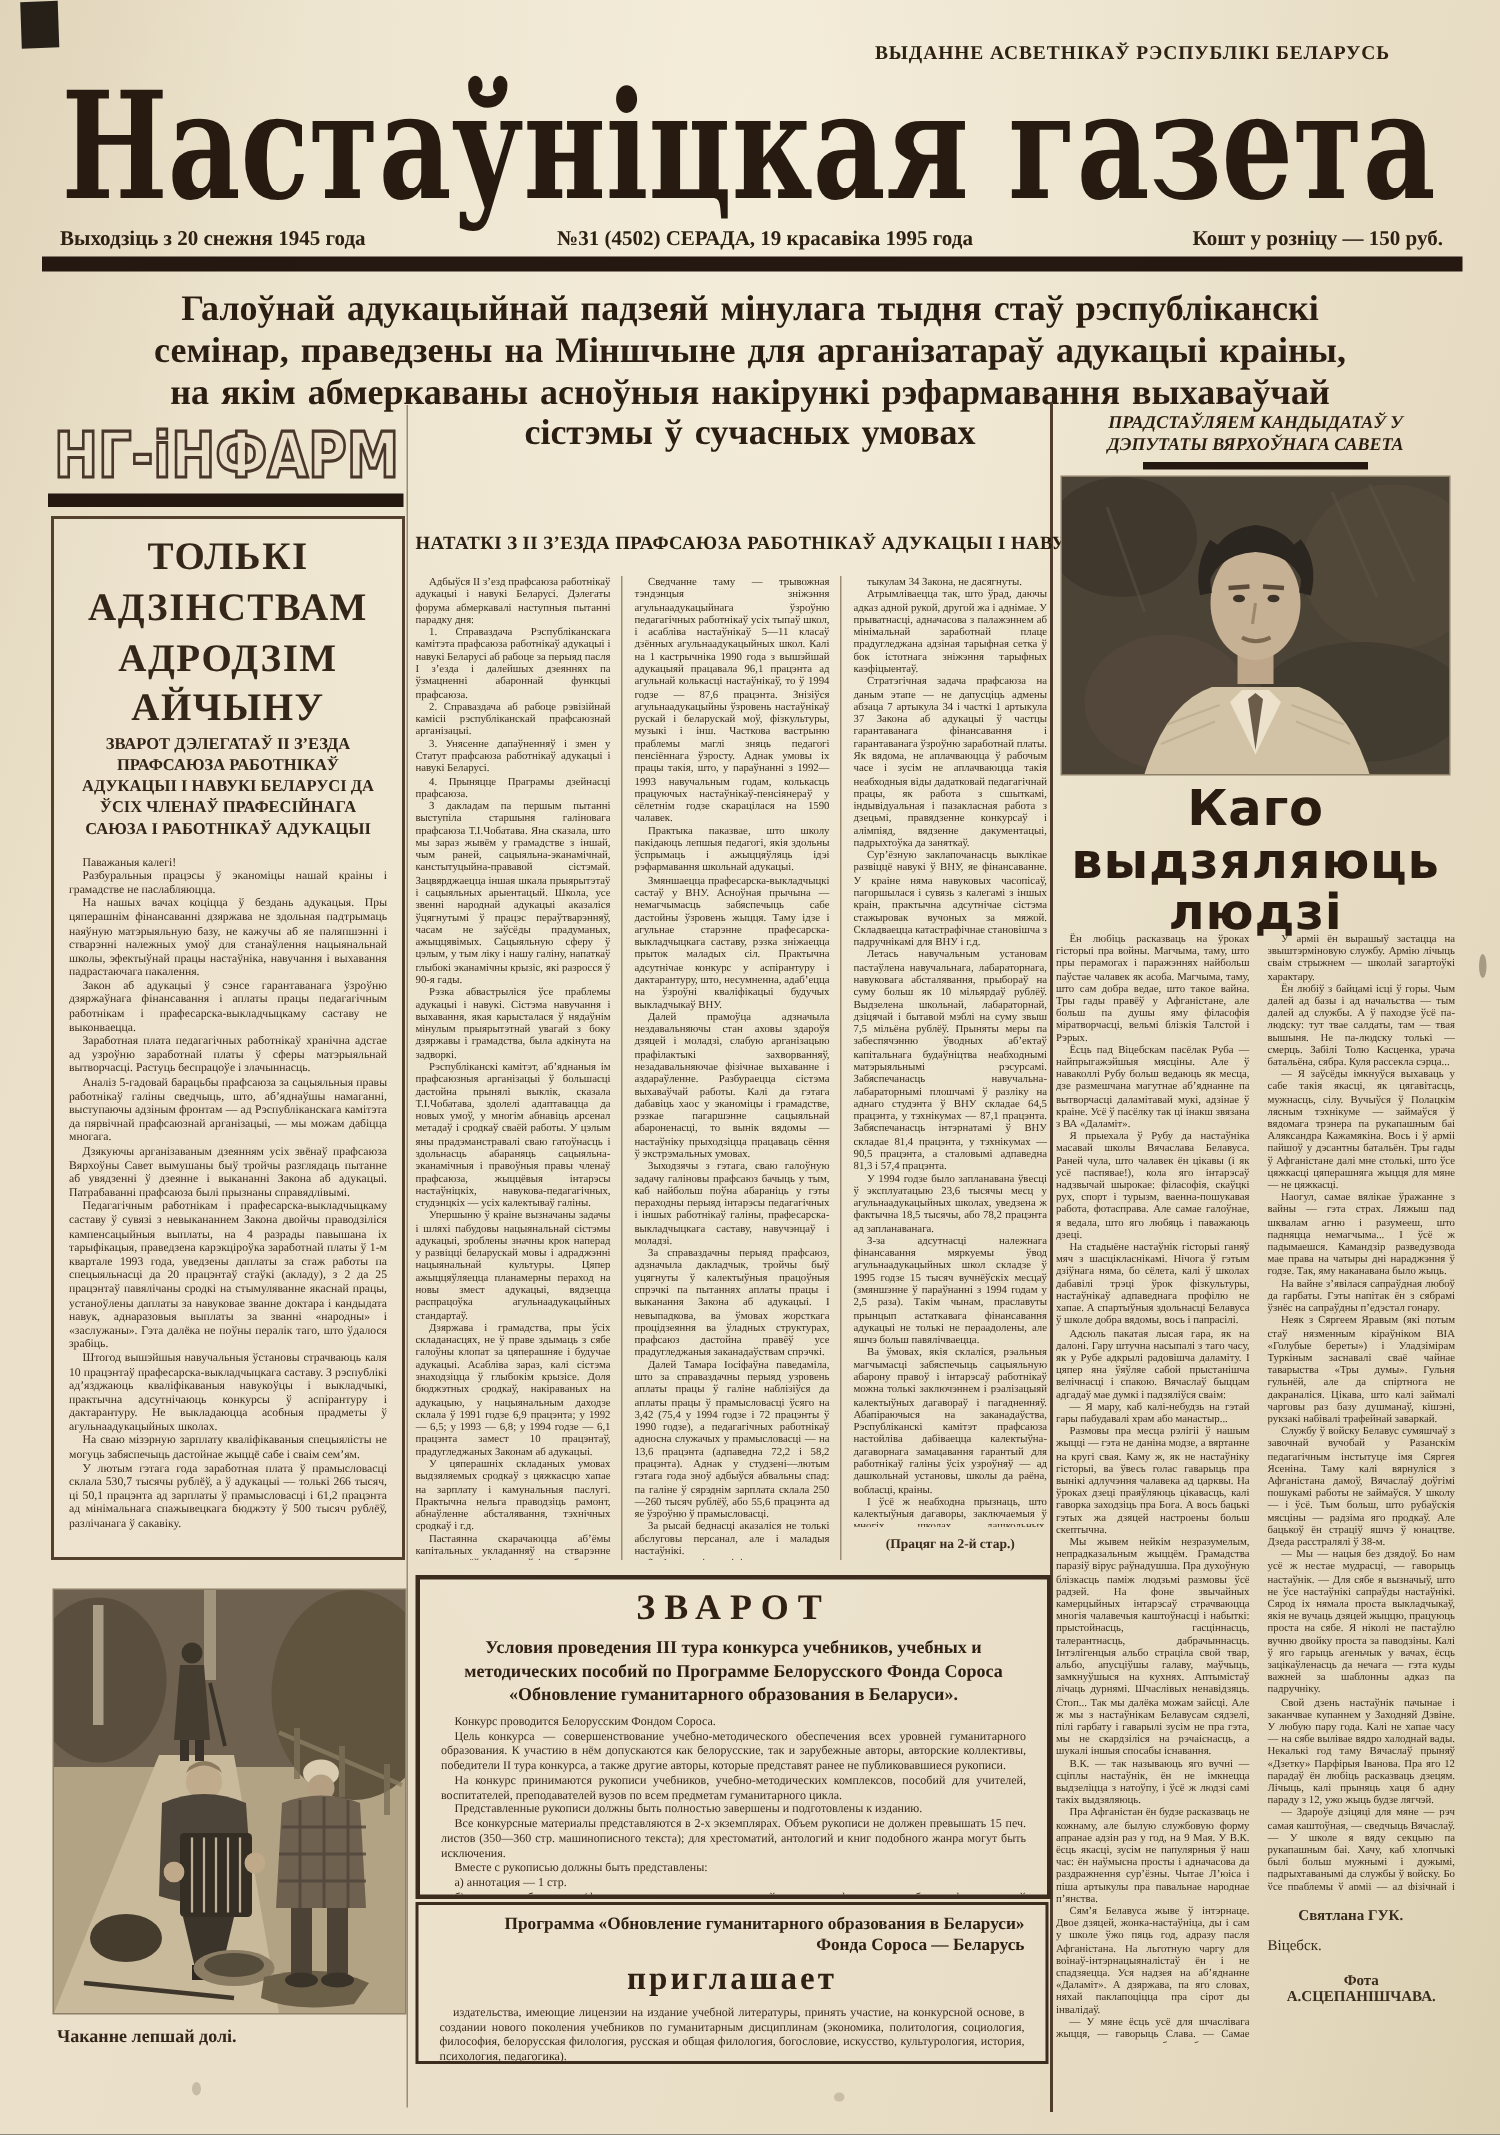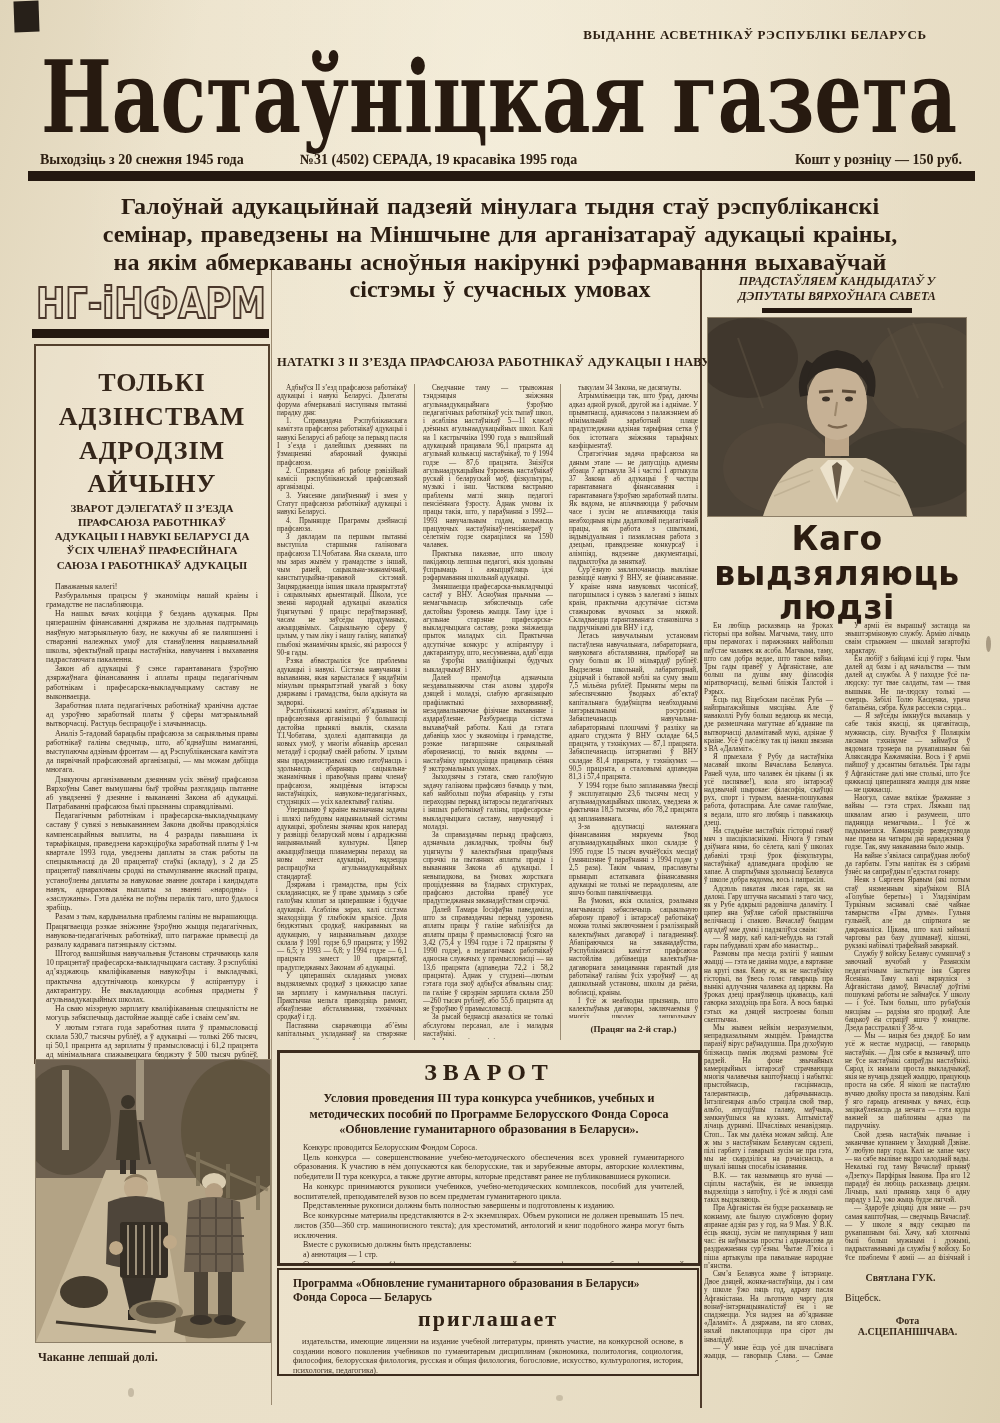--- a/index.html
+++ b/index.html
@@ -10,38 +10,38 @@
       linear-gradient(105deg,#e0d5ba 0%,#ebe1ca 15%,#eae0c9 55%,#e5dac0 85%,#dcd0b2 100%);}
   .abs{position:absolute;}
   
   .edition{font-weight:bold;font-size:13px;letter-spacing:.6px;color:#2e2013;text-align:center;}
   .info{font-weight:bold;font-size:14px;color:#2e2013;}
   .bar{background:#241810;}
   .lead{font-weight:bold;font-size:24px;line-height:1.16;text-align:center;color:#2b1d12;word-spacing:2px;}
   .vrule{background:#9b8b72;width:1px;}
   .vrule.heavy{width:2px;background:#4f3c2c;}
   
-  .appeal-box{border:2px solid #53402d;padding:20px 10px;overflow:hidden;background:rgba(255,250,235,.12);}
+  .appeal-box{border:2px solid #53402d;padding:8px 10px;overflow:hidden;background:rgba(255,250,235,.12);}
   .appeal-title{font-weight:bold;font-size:26px;line-height:1.3;text-align:center;letter-spacing:1px;color:#35261a;}
   .appeal-sub{font-weight:bold;font-size:11px;line-height:1.28;text-align:center;color:#33251a;}
   .smallbody{font-size:7.8px;line-height:1.18;text-align:justify;}
   .smallbody p, .para{margin:0;text-indent:9px;}
   .photo-frame{background:#b7a88c;box-shadow:0 0 0 1px #8d7f68;}
   .caption{font-weight:bold;font-size:12px;color:#33251a;}
   
   .c-headline{font-family:"DejaVu Sans",sans-serif;font-weight:800;font-size:30px;line-height:1.22;
     text-align:center;letter-spacing:.5px;word-spacing:8px;color:#2d1e14;}
   .kicker{font-weight:bold;font-size:12.5px;letter-spacing:.3px;text-align:center;white-space:nowrap;color:#2e2013;}
   .ncol{font-size:7.2px;line-height:1.15;text-align:justify;overflow:hidden;}
   .continuation{font-weight:bold;font-size:9px;text-align:center;}
   .boxed{border:3px solid #3c2c1e;padding:6px 14px;overflow:hidden;background:rgba(255,250,235,.10);}
   .konkurs-title{font-weight:bold;font-size:24px;letter-spacing:6px;text-align:center;color:#302114;}
   .konkurs-sub{font-weight:bold;font-size:12px;line-height:1.3;text-align:center;margin-top:5px;color:#302114;}
   .boxbody{font-size:8px;line-height:1.22;text-align:justify;margin-top:5px;}
-  .prog-line{font-weight:bold;font-size:11.5px;text-align:left;line-height:1.25;color:#302114;}
+  .prog-line{font-weight:bold;font-size:11.5px;text-align:right;line-height:1.25;color:#302114;}
   .prog-invite{font-weight:bold;font-size:22px;letter-spacing:2px;text-align:center;margin-top:1px;color:#302114;}
   
   .r-kicker{font-weight:bold;font-style:italic;font-size:12px;line-height:1.25;text-align:center;color:#2c1d11;}
   .r-headline{font-family:"DejaVu Sans",sans-serif;font-weight:800;font-size:33px;line-height:1.05;
     text-align:center;color:#2b1c11;letter-spacing:.5px;}
   .r-col{font-size:7.2px;line-height:1.14;text-align:justify;overflow:hidden;}
   .sig-author{font-weight:bold;font-size:10px;text-align:center;padding-right:14px;}
   .sig-city{font-size:10px;margin-top:9px;}
   .sig-credit{font-weight:bold;font-size:10px;text-align:center;margin-top:12px;}
   .speck{background:#5d4c38;opacity:.45;border-radius:50%;}
@@ -58,21 +58,21 @@
 
   <div class="abs edition" style="left:540px;top:27px;width:430px;">ВЫДАННЕ АСВЕТНІКАЎ РЭСПУБЛІКІ БЕЛАРУСЬ</div>
 
   <div class="abs" style="left:40px;top:36px;width:920px;height:118px;">
     <svg width="920" height="118" viewBox="0 0 920 118">
       <text x="1" y="96" textLength="916" lengthAdjust="spacingAndGlyphs" font-family="DejaVu Serif, serif" font-weight="bold" font-size="99" fill="#271a10">Настаўніцкая газета</text>
     </svg>
   </div>
 
   <div class="abs info" style="left:40px;top:152px;width:320px;">Выходзіць з 20 снежня 1945 года</div>
-  <div class="abs info" style="left:300px;top:152px;width:420px;text-align:left;">№31 (4502) СЕРАДА, 19 красавіка 1995 года</div>
+  <div class="abs info" style="left:300px;top:152px;width:420px;text-align:center;">№31 (4502) СЕРАДА, 19 красавіка 1995 года</div>
   <div class="abs info" style="left:700px;top:152px;width:262px;text-align:right;">Кошт  у розніцу — 150 руб.</div>
 
   <div class="abs bar" style="left:28px;top:171px;width:947px;height:10px;"></div>
 
   <div class="abs lead" style="left:90px;top:193px;width:820px;">Галоўнай адукацыйнай падзеяй мінулага тыдня стаў рэспубліканскі семінар, праведзены на Міншчыне для арганізатараў адукацыі краіны, на якім абмеркаваны асноўныя накірункі рэфармавання выхаваўчай сістэмы ў сучасных умовах</div>
 
   <div class="abs vrule" style="left:271px;top:270px;height:1135px;"></div>
   <div class="abs vrule heavy" style="left:700px;top:268px;height:1140px;"></div>
   <div class="abs vrule" style="left:414px;top:384px;height:656px;"></div>
   <div class="abs vrule" style="left:560px;top:384px;height:656px;"></div>
@@ -89,21 +89,20 @@
     <div class="appeal-sub">ЗВАРОТ ДЭЛЕГАТАЎ II З’ЕЗДА ПРАФСАЮЗА РАБОТНІКАЎ АДУКАЦЫІ І НАВУКІ БЕЛАРУСІ ДА ЎСІХ ЧЛЕНАЎ ПРАФЕСІЙНАГА САЮЗА І РАБОТНІКАЎ АДУКАЦЫІ</div>
     <div class="smallbody" style="margin-top:10px;">
         <p class="para">Паважаныя калегі!</p>
         <p class="para">Разбуральныя працэсы ў эканоміцы нашай краіны і грамадстве не паслабляюцца.</p>
         <p class="para">На нашых вачах коціцца ў бездань адукацыя. Пры цяперашнім фінансаванні дзяржава не здольная падтрымаць наяўную матэрыяльную базу, не кажучы аб яе паляпшэнні і стварэнні належных умоў для станаўлення нацыянальнай школы, эфектыўнай працы настаўніка, навучання і выхавання падрастаючага пакалення.</p>
         <p class="para">Закон аб адукацыі ў сэнсе гарантаванага ўзроўню дзяржаўнага фінансавання і аплаты працы педагагічным работнікам і прафесарска-выкладчыцкаму саставу не выконваецца.</p>
         <p class="para">Заработная плата педагагічных работнікаў хранічна адстае ад узроўню заработнай платы ў сферы матэрыяльнай вытворчасці. Растуць беспрацоўе і злачыннасць.</p>
         <p class="para">Аналіз 5-гадовай барацьбы прафсаюза за сацыяльныя правы работнікаў галіны сведчыць, што, аб’яднаўшы намаганні, выступаючы адзіным фронтам — ад Рэспубліканскага камітэта да пярвічнай прафсаюзнай арганізацыі, — мы можам дабіцца многага.</p>
         <p class="para">Дзякуючы арганізаваным дзеянням усіх звёнаў прафсаюза Вярхоўны Савет вымушаны быў тройчы разглядаць пытанне аб увядзенні ў дзеянне і выкананні Закона аб адукацыі. Патрабаванні прафсаюза былі прызнаны справядлівымі.</p>
         <p class="para">Педагагічным работнікам і прафесарска-выкладчыцкаму саставу ў сувязі з невыкананнем Закона двойчы праводзіліся кампенсацыйныя выплаты, на 4 разрады павышана іх тарыфікацыя, праведзена карэкціроўка заработнай платы ў 1-м квартале 1993 года, уведзены даплаты за стаж работы па спецыяльнасці да 20 працэнтаў стаўкі (акладу), з 2 да 25 працэнтаў павялічаны сродкі на стымуляванне якаснай працы, устаноўлены даплаты за навуковае званне доктара і кандыдата навук, аднаразовыя выплаты за званні «народны» і «заслужаны». Гэта далёка не поўны пералік таго, што ўдалося зрабіць.</p>
-        <p class="para">Разам з тым, кардынальна праблемы галіны не вырашаюцца. Працягваецца рэзкае зніжэнне ўзроўню жыцця педагагічных, навукова-педагагічных работнікаў, што пагражае прывесці да развалу кадравага патэнцыялу сістэмы.</p>
         <p class="para">Штогод вышэйшыя навучальныя ўстановы страчваюць каля 10 працэнтаў прафесарска-выкладчыцкага саставу. З рэспублікі ад’язджаюць кваліфікаваныя навукоўцы і выкладчыкі, практычна адсутнічаюць конкурсы ў аспірантуру і дактарантуру. Не выкладаюцца асобныя прадметы ў агульнаадукацыйных школах.</p>
         <p class="para">На сваю мізэрную зарплату кваліфікаваныя спецыялісты не могуць забяспечыць дастойнае жыццё сабе і сваім сем’ям.</p>
         <p class="para">У лютым гэтага года заработная плата ў прамысловасці склала 530,7 тысячы рублёў, а ў адукацыі — толькі 266 тысяч, ці 50,1 працэнта ад зарплаты ў прамысловасці і 61,2 працэнта ад мінімальнага спажывецкага бюджэту ў 500 тысяч рублёў, разлічанага ў сакавіку.</p>
       </div>
 
   </div>
 
   <div class="abs photo-frame" style="left:36px;top:1060px;width:234px;height:282px;">
     <svg width="234" height="282" viewBox="0 0 234 282">
       <rect width="234" height="282" fill="#b3a385"></rect>
@@ -197,21 +196,21 @@
       <p class="para">Зыходзячы з гэтага, сваю галоўную задачу галіновы прафсаюз бачыць у тым, каб найбольш поўна абараніць у гэты пераходны перыяд інтарэсы педагагічных і іншых работнікаў галіны, прафесарска-выкладчыцкага саставу, навучэнцаў і моладзі.</p>
       <p class="para">За справаздачны перыяд прафсаюз, адзначыла дакладчык, тройчы быў уцягнуты ў калектыўныя працоўныя спрэчкі па пытаннях аплаты працы і выканання Закона аб адукацыі. І невыпадкова, ва ўмовах жорсткага процідзеяння ва ўладных структурах, прафсаюз дастойна правёў усе прадугледжаныя заканадаўствам спрэчкі.</p>
       <p class="para">Далей Тамара Іосіфаўна паведаміла, што за справаздачны перыяд узровень аплаты працы ў галіне наблізіўся да аплаты працы ў прамысловасці ўсяго на 3,42 (75,4 у 1994 годзе і 72 працэнты ў 1990 годзе), а педагагічных работнікаў адносна служачых у прамысловасці — на 13,6 працэнта (адпаведна 72,2 і 58,2 працэнта). Аднак у студзені—лютым гэтага года зноў адбыўся абвальны спад: па галіне ў сярэднім зарплата склала 250—260 тысяч рублёў, або 55,6 працэнта ад яе ўзроўню ў прамысловасці.</p>
       <p class="para">За рысай беднасці аказаліся не толькі абслуговы персанал, але і маладыя настаўнікі.</p>
       <p class="para">З 1 сакавіка мінімальная зарплата склала 60 тысяч рублёў, а стаўка першага разраду — 100 тысяч рублёў. Чакаемае павелічэнне заработнай платы для работнікаў бюджэтнай сферы павінна было быць не менш як трохразовым. Аднак на працягу ўсяго прайшоўшага перыяду механізм яго рэалізацыі так і не быў уключаны. Узровень аплаты працы педагагічных работнікаў і прафесарска-выкладчыцкага саставу, прадугледжаны ар-</p>
     </div>
   <div class="abs ncol" style="left:569px;top:384px;width:129px;height:634px;">
       <p class="para">тыкулам 34 Закона, не дасягнуты.</p>
       <p class="para">Атрымліваецца так, што ўрад, даючы адказ адной рукой, другой жа і аднімае. У прыватнасці, адначасова з палажэннем аб мінімальнай заработнай плаце прадугледжана адзіная тарыфная сетка ў бок істотнага зніжэння тарыфных каэфіцыентаў.</p>
       <p class="para">Стратэгічная задача прафсаюза на даным этапе — не дапусціць адмены абзаца 7 артыкула 34 і часткі 1 артыкула 37 Закона аб адукацыі ў частцы гарантаванага фінансавання і гарантаванага ўзроўню заработнай платы. Як вядома, не аплачваюцца ў рабочым часе і зусім не аплачваюцца такія неабходныя віды дадатковай педагагічнай працы, як работа з сшыткамі, індывідуальная і пазакласная работа з дзецьмі, правядзенне конкурсаў і алімпіяд, вядзенне дакументацыі, падрыхтоўка да заняткаў.</p>
-      <p class="para">Сур’ёзную заклапочанасць выклікае развіццё навукі ў ВНУ, яе фінансаванне. У краіне няма навуковых часопісаў, пагоршылася і сувязь з калегамі з іншых краін, практычна адсутнічае сістэма стажыровак вучоных за мяжой. Складваецца гарантаванага становішча з падручнікамі для ВНУ і г.д.</p>
+      <p class="para">Сур’ёзную заклапочанасць выклікае развіццё навукі ў ВНУ, яе фінансаванне. У краіне няма навуковых часопісаў, пагоршылася і сувязь з калегамі з іншых краін, практычна адсутнічае сістэма стажыровак вучоных за мяжой. Складваецца катастрафічнае становішча з падручнікамі для ВНУ і г.д.</p>
       <p class="para">Летась навучальным установам пастаўлена навучальнага, лабараторнага, навуковага абсталявання, прыбораў на суму больш як 10 мільярдаў рублёў. Выдзелена школьнай, лабараторнай, дзіцячай і бытавой мэблі на суму звыш 7,5 мільёна рублёў. Прыняты меры па забеспячэнню ўводных аб’ектаў капітальнага будаўніцтва неабходнымі матэрыяльнымі рэсурсамі. Забяспечанасць навучальна-лабараторнымі плошчамі ў разліку на аднаго студэнта ў ВНУ складае 64,5 працэнта, у тэхнікумах — 87,1 працэнта. Забяспечанасць інтэрнатамі ў ВНУ складае 81,4 працэнта, у тэхнікумах — 90,5 працэнта, а сталовымі адпаведна 81,3 і 57,4 працэнта.</p>
       <p class="para">У 1994 годзе было запланавана ўвесці ў эксплуатацыю 23,6 тысячы месц у агульнаадукацыйных школах, уведзена ж фактычна 18,5 тысячы, або 78,2 працэнта ад запланаванага.</p>
       <p class="para">З-за адсутнасці належнага фінансавання мяркуемы ўвод агульнаадукацыйных школ складзе ў 1995 годзе 15 тысяч вучнёўскіх месцаў (змяншэнне ў параўнанні з 1994 годам у 2,5 раза). Такім чынам, праславуты прынцып астаткавага фінансавання адукацыі не толькі не пераадолены, але яшчэ больш павялічваецца.</p>
       <p class="para">Ва ўмовах, якія склаліся, рэальныя магчымасці забяспечыць сацыяльную абарону правоў і інтарэсаў работнікаў можна толькі заключэннем і рэалізацыяй калектыўных дагавораў і пагадненняў. Абапіраючыся на заканадаўства, Рэспубліканскі камітэт прафсаюза настойліва дабіваецца калектыўна-дагаворнага замацавання гарантый для работнікаў галіны ўсіх узроўняў — ад дашкольнай установы, школы да раёна, вобласці, краіны.</p>
       <p class="para">І ўсё ж неабходна прызнаць, што калектыўныя дагаворы, заключаемыя ў многіх школах, дашкольных, пазашкольных установах і сярэдніх спецыяльных навучальных установах, пакуль яшчэ не сталі дзейснымі, працуючымі нарматыўнымі актамі. Але часам яны заключаюцца фармальна, а члены працоўнага калектыву, бывае, нават не ведаюць аб іх існаванні.</p>
     </div>
   <div class="abs continuation" style="left:569px;top:1024px;width:129px;">(Працяг на 2-й стар.)</div>
 
   <div class="abs boxed" style="left:277px;top:1050px;width:390px;height:198px;">
     <div class="konkurs-title">ЗВАРОТ</div>

